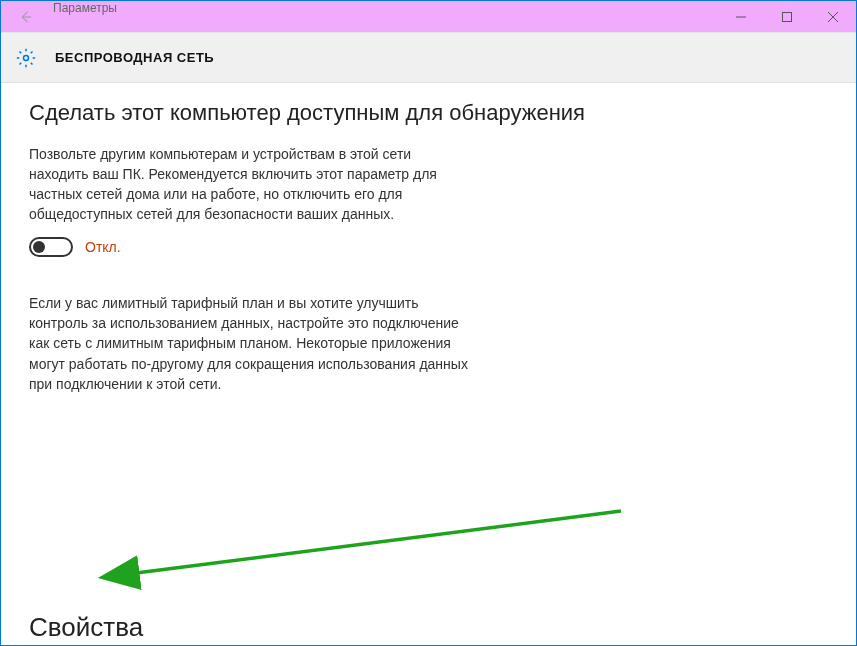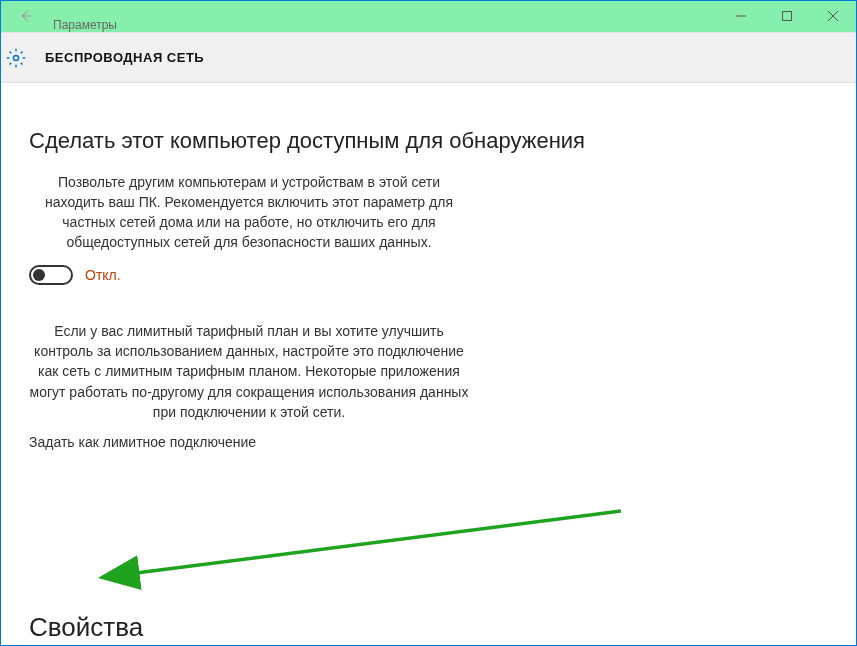--- a/index.html
+++ b/index.html
@@ -12,23 +12,23 @@
       width: 857px;
       height: 646px;
       background: #fff;
       border: 1px solid #0078d7;
       overflow: hidden;
       position: relative;
     }
     .titlebar {
       height: 32px;
       display: flex;
-      align-items: flex-end;
+      align-items: flex-start;
       padding: 0 0 0 8px;
-      background: #86efac;
+      background: #f0abfc;
       border-bottom: 1px solid #e5e5e5;
     }
     .back-btn {
       width: 32px;
       height: 32px;
       display: flex;
       align-items: center;
       justify-content: center;
       color: #999;
       cursor: pointer;
@@ -50,55 +50,54 @@
       align-items: center;
       justify-content: center;
       cursor: pointer;
       color: #555;
     }
     .header-band {
       height: 50px;
       background: #f0f0f0;
       display: flex;
       align-items: center;
-      padding-left: 4px;
+      padding-left: 14px;
       border-bottom: 1px solid #e0e0e0;
     }
     .gear-icon {
       color: #0078d7;
       width: 22px;
       height: 22px;
       display: flex;
       align-items: center;
       justify-content: center;
     }
     .header-title {
       font-size: 13px;
       font-weight: 600;
       letter-spacing: 0.5px;
       color: #111;
       margin-left: 18px;
     }
     .content {
-      padding: 44px 28px 0 28px;
+      padding: 16px 28px 0 28px;
     }
     .section-heading {
       font-size: 22px;
       font-weight: 400;
       color: #222;
       margin-bottom: 16px;
       line-height: 1.3;
     }
     .section-desc {
       font-size: 14px;
       color: #333;
       line-height: 1.45;
       max-width: 440px;
       margin-bottom: 12px;
-      text-align: center;
     }
     .toggle-row {
       display: flex;
       align-items: center;
       margin-bottom: 36px;
     }
     .toggle {
       width: 44px;
       height: 20px;
       border-radius: 10px;
@@ -202,21 +201,20 @@
   <h2 class="section-heading">Сделать этот компьютер доступным для обнаружения</h2>
   <p class="section-desc">Позвольте другим компьютерам и устройствам в этой сети находить ваш ПК. Рекомендуется включить этот параметр для частных сетей дома или на работе, но отключить его для общедоступных сетей для безопасности ваших данных.</p>
   <div class="toggle-row">
     <div class="toggle off">
         <div class="knob"></div>
       </div>
     <span class="toggle-label">Откл.</span>
   </div>
 
   <p class="section-desc">Если у вас лимитный тарифный план и вы хотите улучшить контроль за использованием данных, настройте это подключение как сеть с лимитным тарифным планом. Некоторые приложения могут работать по-другому для сокращения использования данных при подключении к этой сети.</p>
-  <p class="sub-label">Задать как лимитное подключение</p>
 
 </div>
 
 <h2 class="cutoff-heading">Свойства</h2>
 
 <svg class="arrow-svg" width="857" height="646" style="left:0;top:0">
   <defs>
     <marker id="arrowhead" markerWidth="12" markerHeight="10" refX="1" refY="5" orient="auto">
       <polygon points="0 0, 12 5, 0 10" fill="#1fa31f"></polygon>
     </marker>

